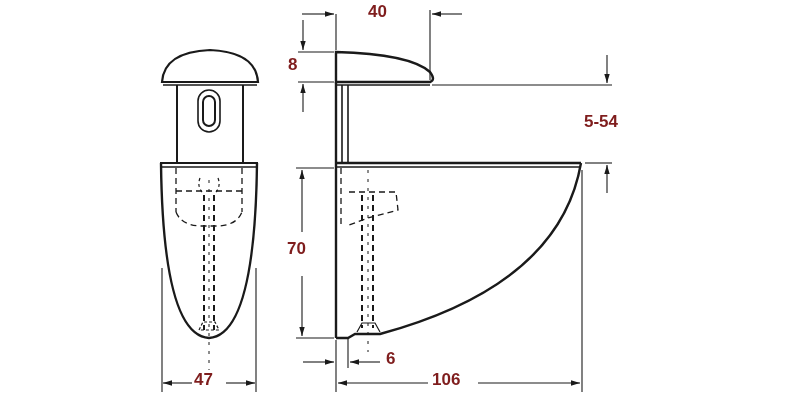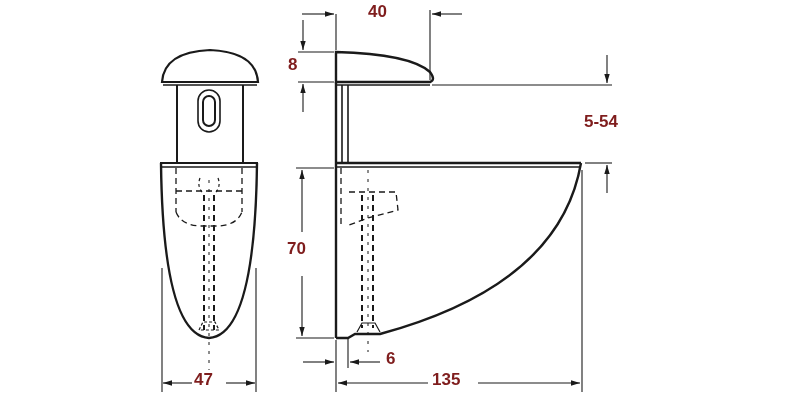--- a/index.html
+++ b/index.html
@@ -120,13 +120,13 @@
     <line x1="478" y1="383" x2="580" y2="383" marker-end="url(#arr)"></line>
   </g>
 </svg>
 
 <div class="dim-label" style="left:192px; top:371px;">47</div>
 <div class="dim-label" style="left:366px; top:3px;">40</div>
 <div class="dim-label" style="left:286px; top:56px;">8</div>
 <div class="dim-label" style="left:582px; top:113px;">5-54</div>
 <div class="dim-label" style="left:285px; top:240px;">70</div>
 <div class="dim-label" style="left:384px; top:350px;">6</div>
-<div class="dim-label" style="left:430px; top:371px;">135</div>
+<div class="dim-label" style="left:430px; top:371px;">106</div>
 
 </body></html>

